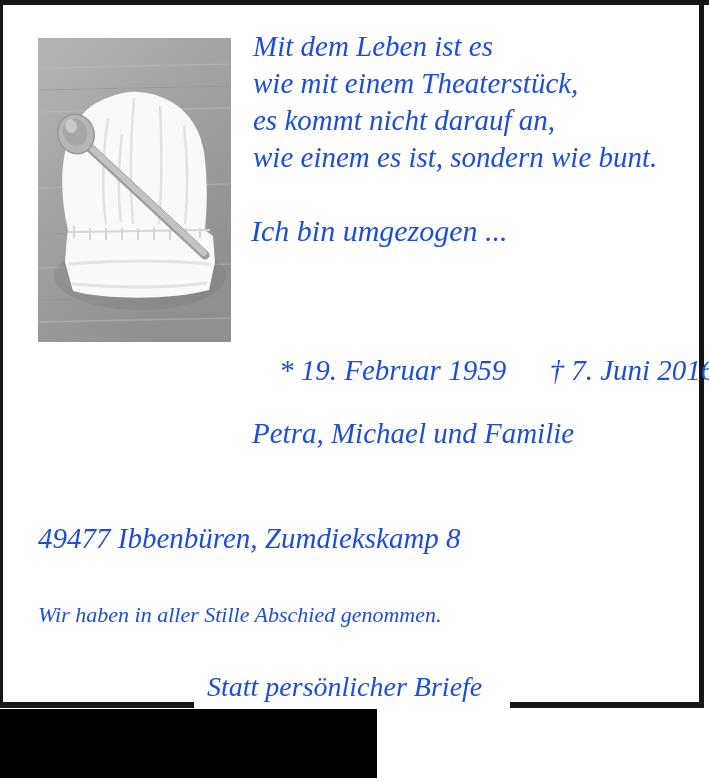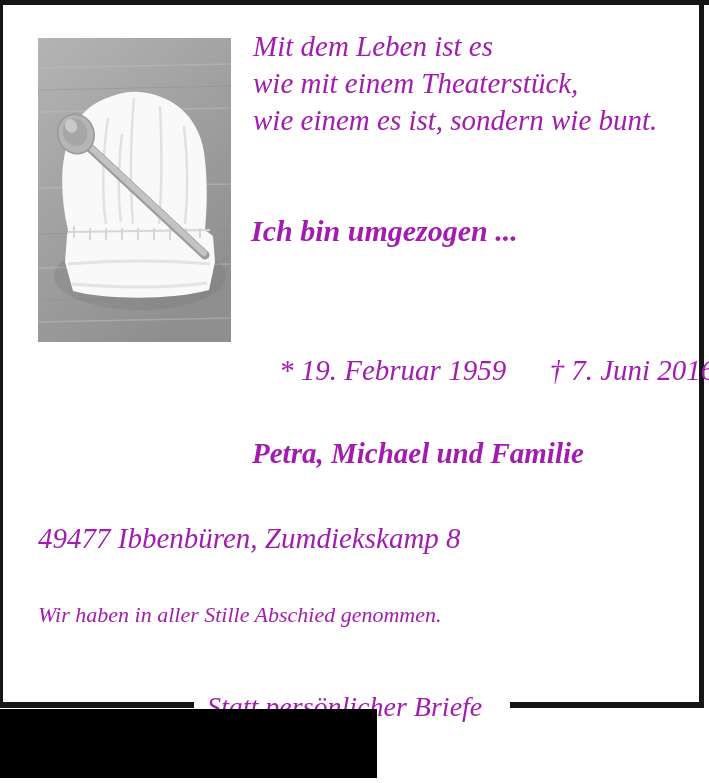--- a/index.html
+++ b/index.html
@@ -1,45 +1,45 @@
 <!DOCTYPE html>
 <html><head>
 <meta charset="utf-8">
 <style>
   html,body{margin:0;padding:0;background:#ffffff;}
   .page{
     position:relative;
     width:709px;height:783px;
     background:#ffffff;
     font-family:"Liberation Serif","DejaVu Serif",serif;
-    color:#a21caf;
+    color:#1d4ed8;
     overflow:hidden;
   }
   
   .border{position:absolute;background:#161616;}
   .border-top{left:0;top:0;width:709px;height:5px;}
   .border-left{left:0;top:0;width:3px;height:708px;}
   .border-right{left:699px;top:0;width:5px;height:708px;}
   .border-bottom-left{left:0;top:702px;width:194px;height:6px;}
   .border-bottom-right{left:510px;top:702px;width:194px;height:6px;}
 
   
   .photo{position:absolute;left:38px;top:38px;width:193px;height:304px;}
 
   
   .txt{position:absolute;white-space:nowrap;font-style:italic;}
   .quote{left:253px;top:28px;font-size:29px;line-height:37px;}
-  .moved{left:251px;top:212px;font-size:30px;font-weight:bold;line-height:37px;}
+  .moved{left:251px;top:212px;font-size:30px;font-weight:normal;line-height:37px;}
   .name{left:268px;top:279px;font-size:64px;line-height:70px;}
   .dates{left:235px;top:352px;font-size:29px;line-height:37px;margin-left:44px;}
   .dates .death{margin-left:36px;}
-  .family{left:252px;top:435px;font-size:29px;font-weight:bold;line-height:37px;}
+  .family{left:252px;top:415px;font-size:29px;font-weight:normal;line-height:37px;}
   .address{left:38px;top:520px;font-size:29px;line-height:37px;font-style:italic;}
   .farewell{left:38px;top:596px;font-size:22px;line-height:37px;}
-  .footer{left:207px;top:668px;font-size:28px;line-height:37px;margin-top:20px;}
+  .footer{left:207px;top:668px;font-size:28px;line-height:37px;}
 
   
   .redaction{position:absolute;left:0;top:709px;width:377px;height:69px;background:#000000;}
 </style>
 </head>
 <body>
 
 <div class="page">
 
   <div class="border border-top"></div>
@@ -117,20 +117,21 @@
       <line x1="50" y1="107" x2="166" y2="215" stroke="#c3c3c3" stroke-width="6" stroke-linecap="round"></line>
       <ellipse cx="38" cy="96" rx="18" ry="20" fill="#b5b5b5" stroke="#989898" stroke-width="1.5" transform="rotate(-20 38 96)"></ellipse>
       <ellipse cx="37" cy="94" rx="12" ry="14" fill="#a6a6a6" transform="rotate(-20 37 94)"></ellipse>
       <ellipse cx="33" cy="88" rx="6" ry="7" fill="#c9c9c9" transform="rotate(-20 33 88)"></ellipse>
     </g>
   </svg>
 
   <div class="txt quote">
     <div>Mit dem Leben ist es</div>
     <div>wie mit einem Theaterstück,</div>
+    <div>es kommt nicht darauf an,</div>
     <div>wie einem es ist, sondern wie bunt.</div>
   </div>
 
   <div class="txt moved">Ich bin umgezogen ...</div>
 
 
   <div class="txt dates">
     <span class="birth">* 19. Februar 1959</span>
     <span class="death">† 7. Juni 2016</span>
   </div>

